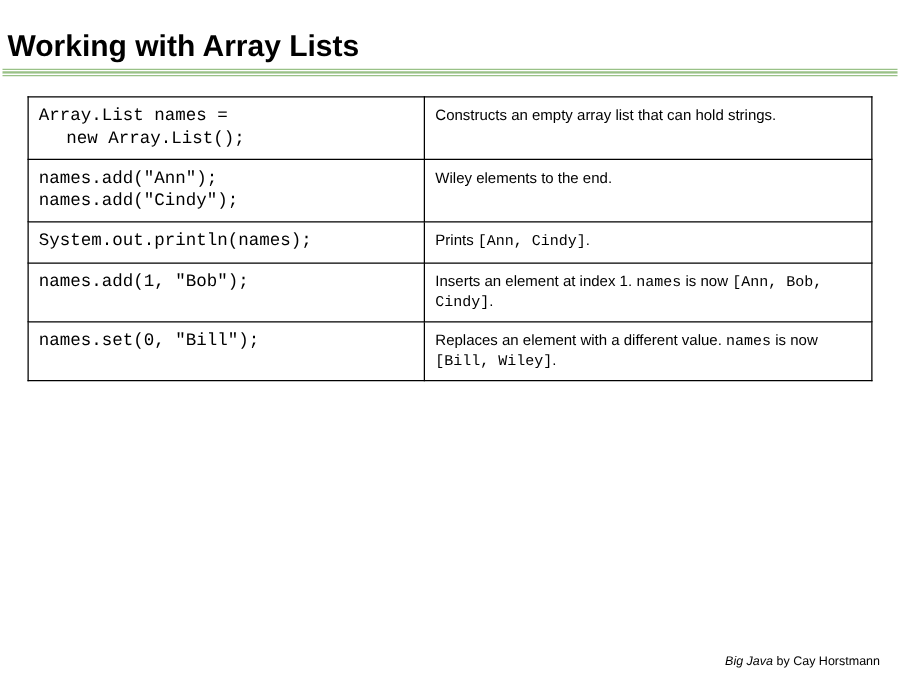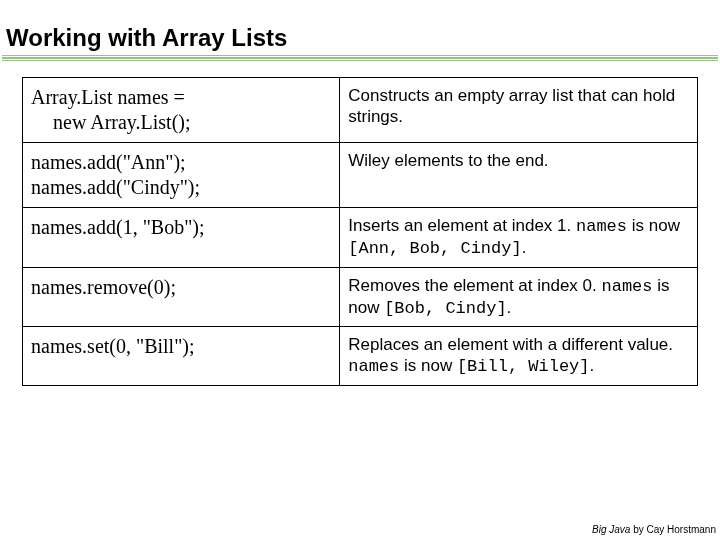--- a/index.html
+++ b/index.html
@@ -39,40 +39,40 @@
     padding: 14px 22px 0 22px;
   }
   table {
     border-collapse: collapse;
     width: 100%;
     table-layout: fixed;
   }
   td {
     border: 1px solid #000;
     padding: 7px 8px 7px 8px;
-    font-size: 17px;
+    font-size: 12px;
     vertical-align: top;
     line-height: 1.25;
   }
   td.code {
-    font-family: Liberation Serif, serif;
-    font-size: 20px;
+    font-family: Liberation Mono, monospace;
+    font-size: 14px;
     word-break: break-all;
   }
   td.desc .mono {
     font-family: "Courier New", monospace;
   }
   .indent {
     padding-left: 22px;
     display: inline-block;
   }
   .footer {
     position: absolute;
     bottom: 4px;
-    right: 4px;
+    right: 16px;
     text-align: right;
     font-size: 10px;
     line-height: 1.25;
   }
   .footer .book {
     font-style: italic;
   }
 </style>
 </head>
 <body>
@@ -96,26 +96,26 @@
     <tbody id="tbody">
         <tr>
           <td class="code">Array.List<string> names =<br><span class="indent">new Array.List<string>();</string></span></string></td>
           <td class="desc">Constructs an empty array list that can hold strings.</td>
         </tr>
         <tr>
           <td class="code">names.add("Ann");<br>names.add("Cindy");</td>
           <td class="desc">Wiley elements to the end.</td>
         </tr>
         <tr>
+          <td class="code">System.out.println(names);</td>
+          <td class="desc">Prints <span class="mono">[Ann, Cindy]</span>.</td>
+        </tr>
+        <tr>
           <td class="code">names.add(1, "Bob");</td>
           <td class="desc">Inserts an element at index 1. <span class="mono">names</span> is now <span class="mono">[Ann, Bob, Cindy]</span>.</td>
-        </tr>
-        <tr>
-          <td class="code">names.remove(0);</td>
-          <td class="desc">Removes the element at index 0. <span class="mono">names</span> is now <span class="mono">[Bob, Cindy]</span>.</td>
         </tr>
         <tr>
           <td class="code">names.set(0, "Bill");</td>
           <td class="desc">Replaces an element with a different value. <span class="mono">names</span> is now <span class="mono">[Bill, Wiley]</span>.</td>
         </tr>
       </tbody>
   </table>
 </div>
 
 <div class="footer">

